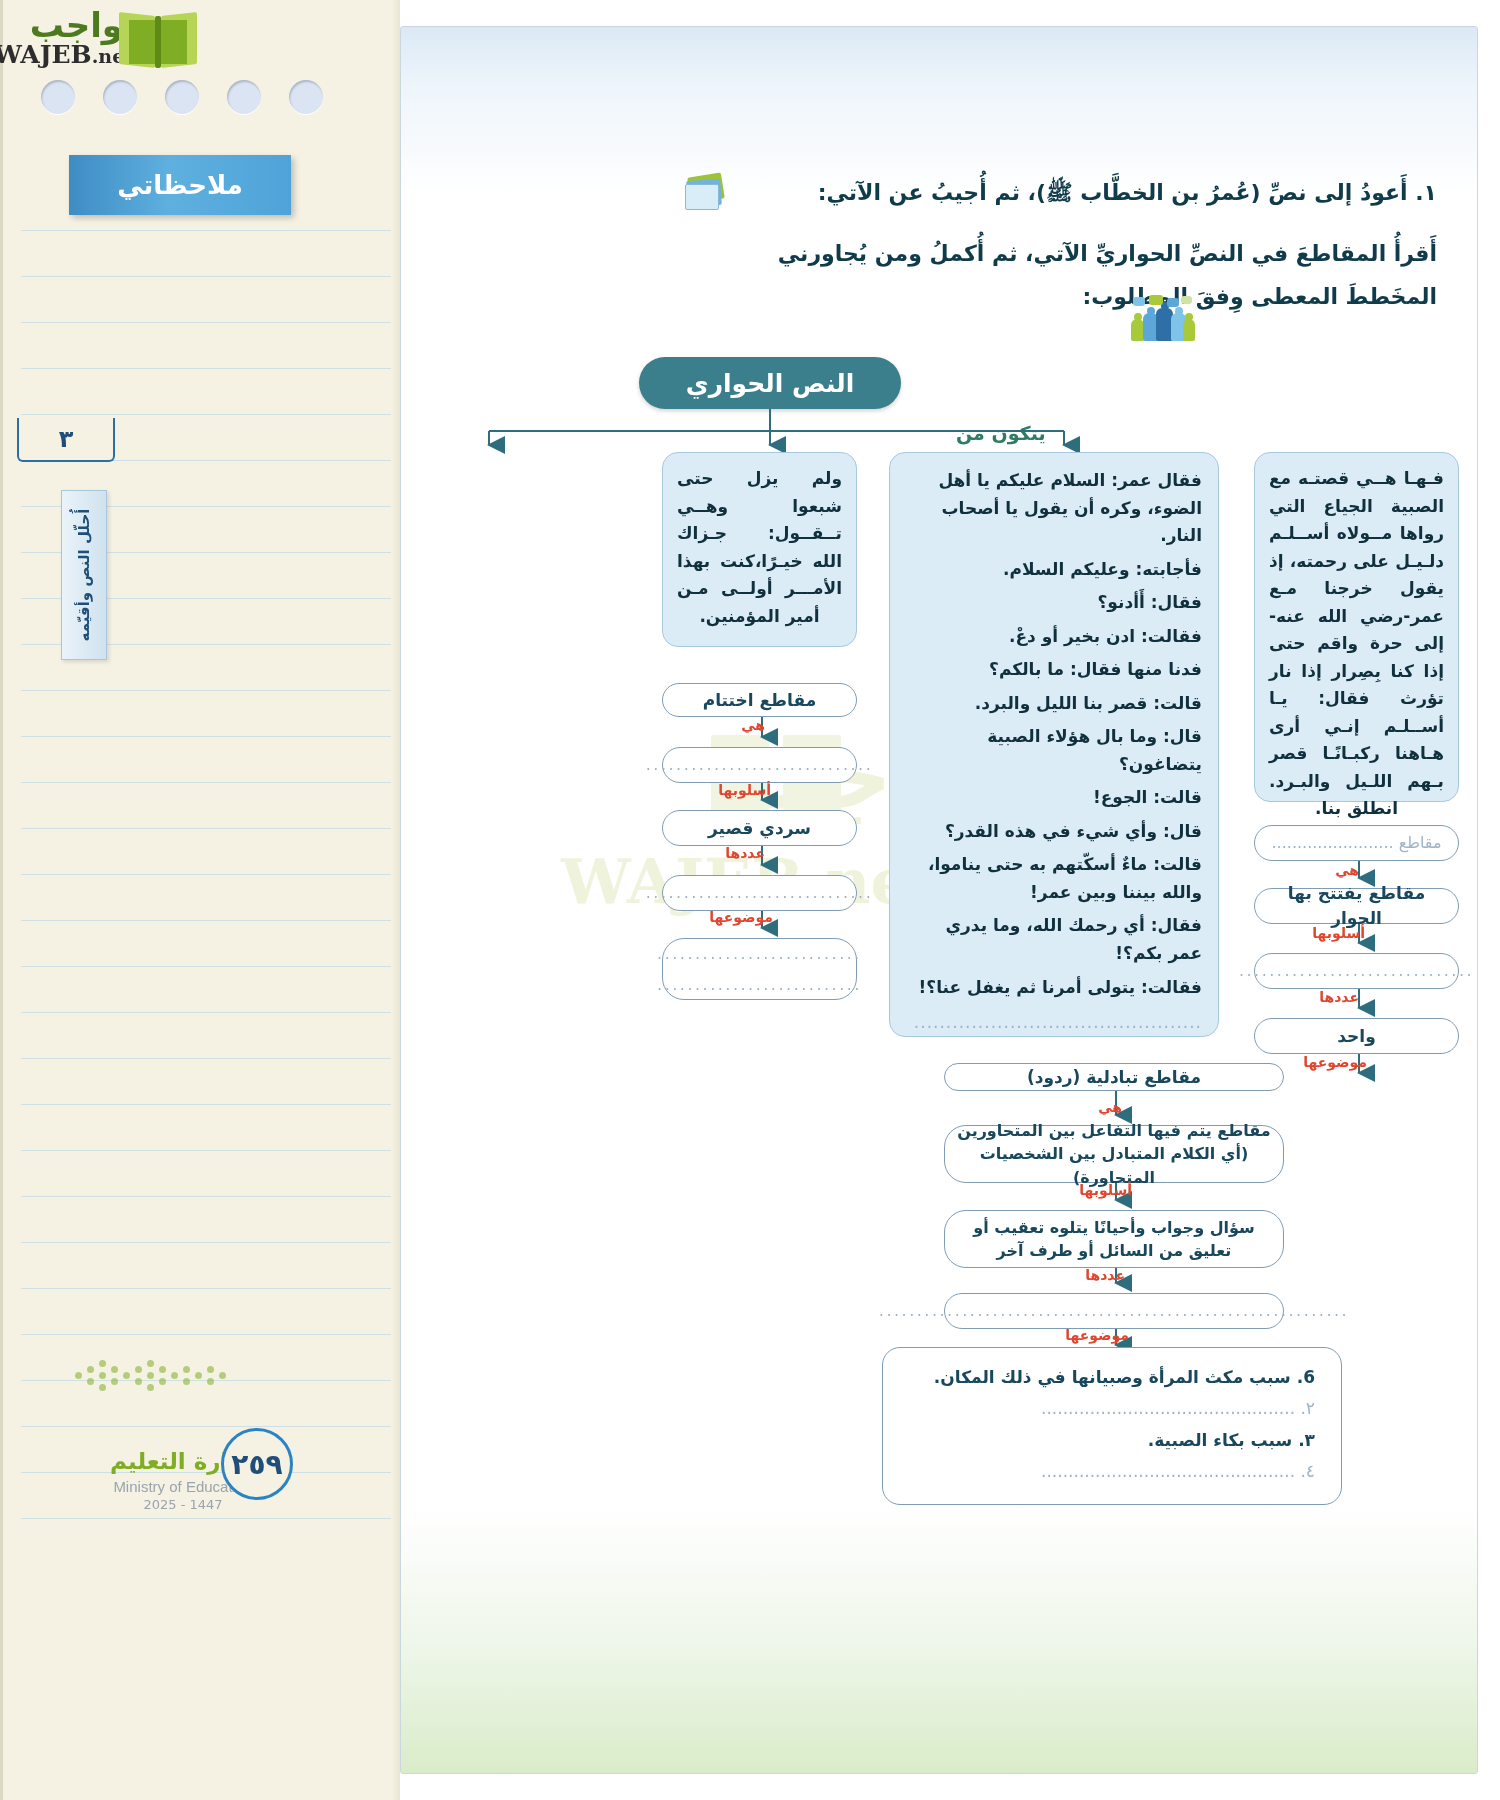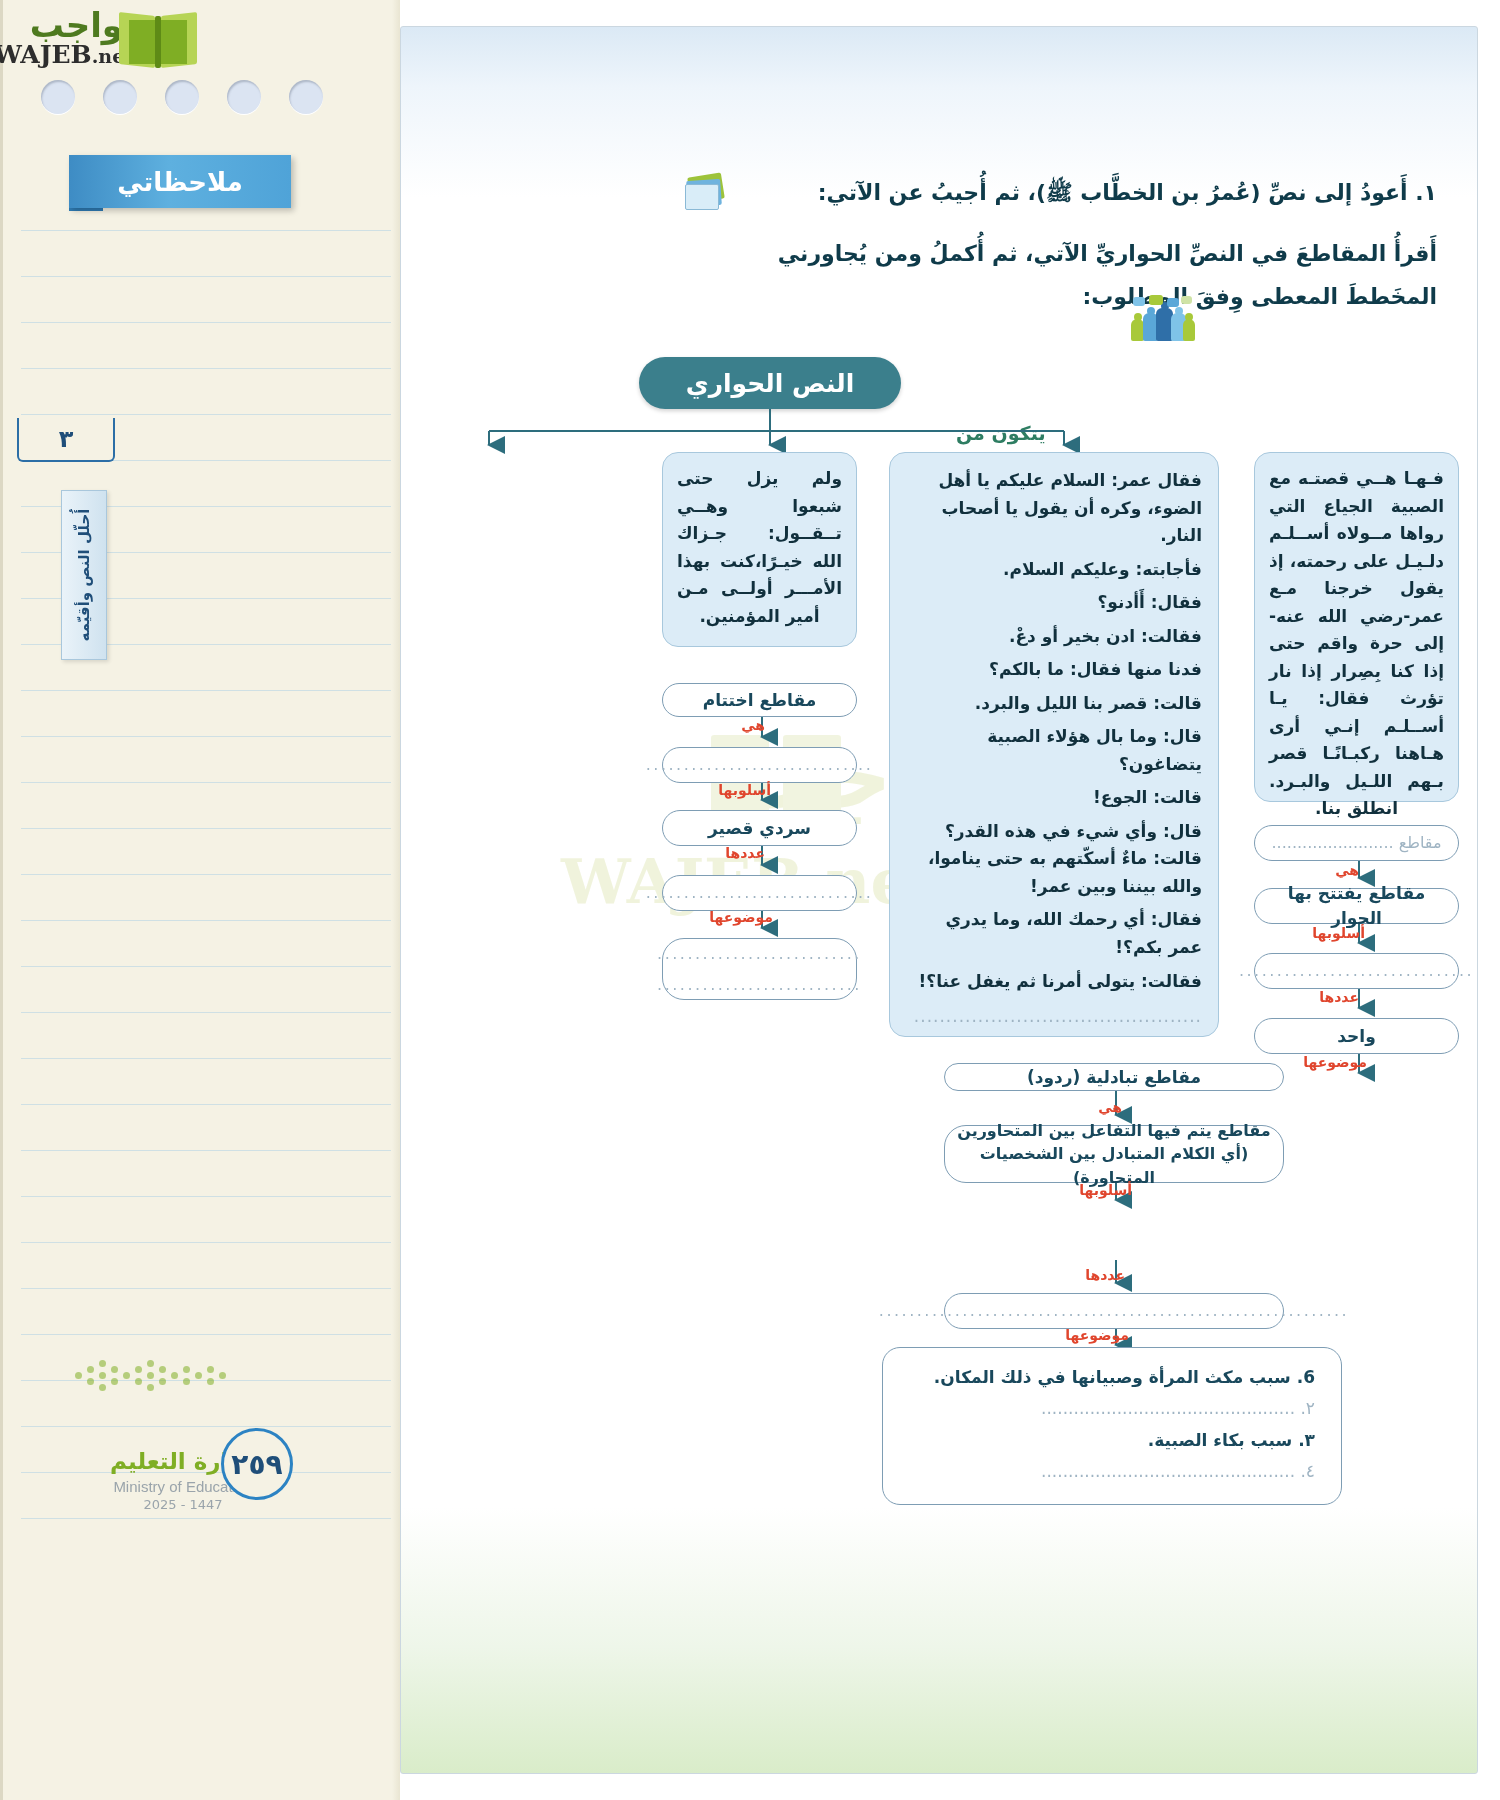--- a/index.html
+++ b/index.html
@@ -97,21 +97,21 @@
     width: 34px; height: 34px;
     border-radius: 50%;
     background: #dbe4f2;
     box-shadow: inset 1px 2px 2px rgba(90,100,120,.35), 0 1px 0 #fff;
   }
 
   
   .notes-tab {
     position: absolute;
     left: 66px; top: 155px;
-    width: 222px; height: 53px;
+    width: 222px; height: 60px;
     background: linear-gradient(to left, #4fa3d8 0%, #5eb0df 55%, #3e8cc4 100%);
     display: flex; align-items: center; justify-content: center;
     color: #fff; font-size: 26px; font-weight: bold;
     box-shadow: 3px 3px 6px rgba(0,0,0,.22);
   }
   .notes-tab-fold {
     position: absolute; left: 66px; top: 155px;
     width: 34px; height: 56px;
     background: #2f7cb4;
   }
@@ -525,36 +525,39 @@
   <div class="tbox dialog" style="right:258px; top:425px; width:330px; height:585px; padding:14px 16px;">
     <div id="dialogue-lines">
         <div style="margin-bottom: 6px;">فقال عمر: السلام عليكم يا أهل الضوء، وكره أن يقول يا أصحاب النار.</div>
         <div style="margin-bottom: 6px;">فأجابته: وعليكم السلام.</div>
         <div style="margin-bottom: 6px;">فقال: أَأدنو؟</div>
         <div style="margin-bottom: 6px;">فقالت: ادن بخير أو دعْ.</div>
         <div style="margin-bottom: 6px;">فدنا منها فقال: ما بالكم؟</div>
         <div style="margin-bottom: 6px;">قالت: قصر بنا الليل والبرد.</div>
         <div style="margin-bottom: 6px;">قال: وما بال هؤلاء الصبية يتضاغون؟</div>
         <div style="margin-bottom: 6px;">قالت: الجوع!</div>
-        <div style="">قال: وأي شيء في هذه القدر؟</div>
+        <div style="margin-bottom: 6px;">قال: وأي شيء في هذه القدر؟</div>
         <div style="margin-bottom: 6px;">قالت: ماءٌ أسكّتهم به حتى يناموا، والله بيننا وبين عمر!</div>
         <div style="margin-bottom: 6px;">فقال: أي رحمك الله، وما يدري عمر بكم؟!</div>
         <div style="margin-bottom: 8px;">فقالت: يتولى أمرنا ثم يغفل عنا؟!</div>
         <div style="margin-bottom: 6px; color: rgb(159, 180, 195); font-weight: normal; letter-spacing: 1px;">.............................................</div>
       </div>
   </div>
 
   <div class="pill" style="right:193px; top:1028px; width:340px; height:28px;">
     <span>مقاطع تبادلية (ردود)</span>
   </div>
   <div class="lbl" style="right:355px; top:1072px;">هي</div>
   <div class="pill multi" style="right:193px; top:1090px; width:340px; height:58px; font-size:16px;">
     <span>مقاطع يتم فيها التفاعل بين المتحاورين (أي الكلام المتبادل بين الشخصيات المتحاورة)</span>
   </div>
   <div class="lbl" style="right:345px; top:1155px;">أسلوبها</div>
+  <div class="pill multi" style="right:193px; top:1175px; width:340px; height:58px; font-size:16px;">
+    <span>سؤال وجواب وأحيانًا يتلوه تعقيب أو تعليق من السائل أو طرف آخر</span>
+  </div>
   <div class="lbl" style="right:352px; top:1240px;">عددها</div>
   <div class="pill empty" style="right:193px; top:1258px; width:340px; height:36px;">
     <span>..............................................................</span>
   </div>
   <div class="lbl" style="right:348px; top:1300px;">موضوعها</div>
 
   <div class="numlist" style="right:135px; top:1320px; width:460px;">
     <div id="topics-list">
         <div>6. سبب مكث المرأة وصبيانها في ذلك المكان.</div>
         <div class="dotrow">٢. ...............................................</div>

